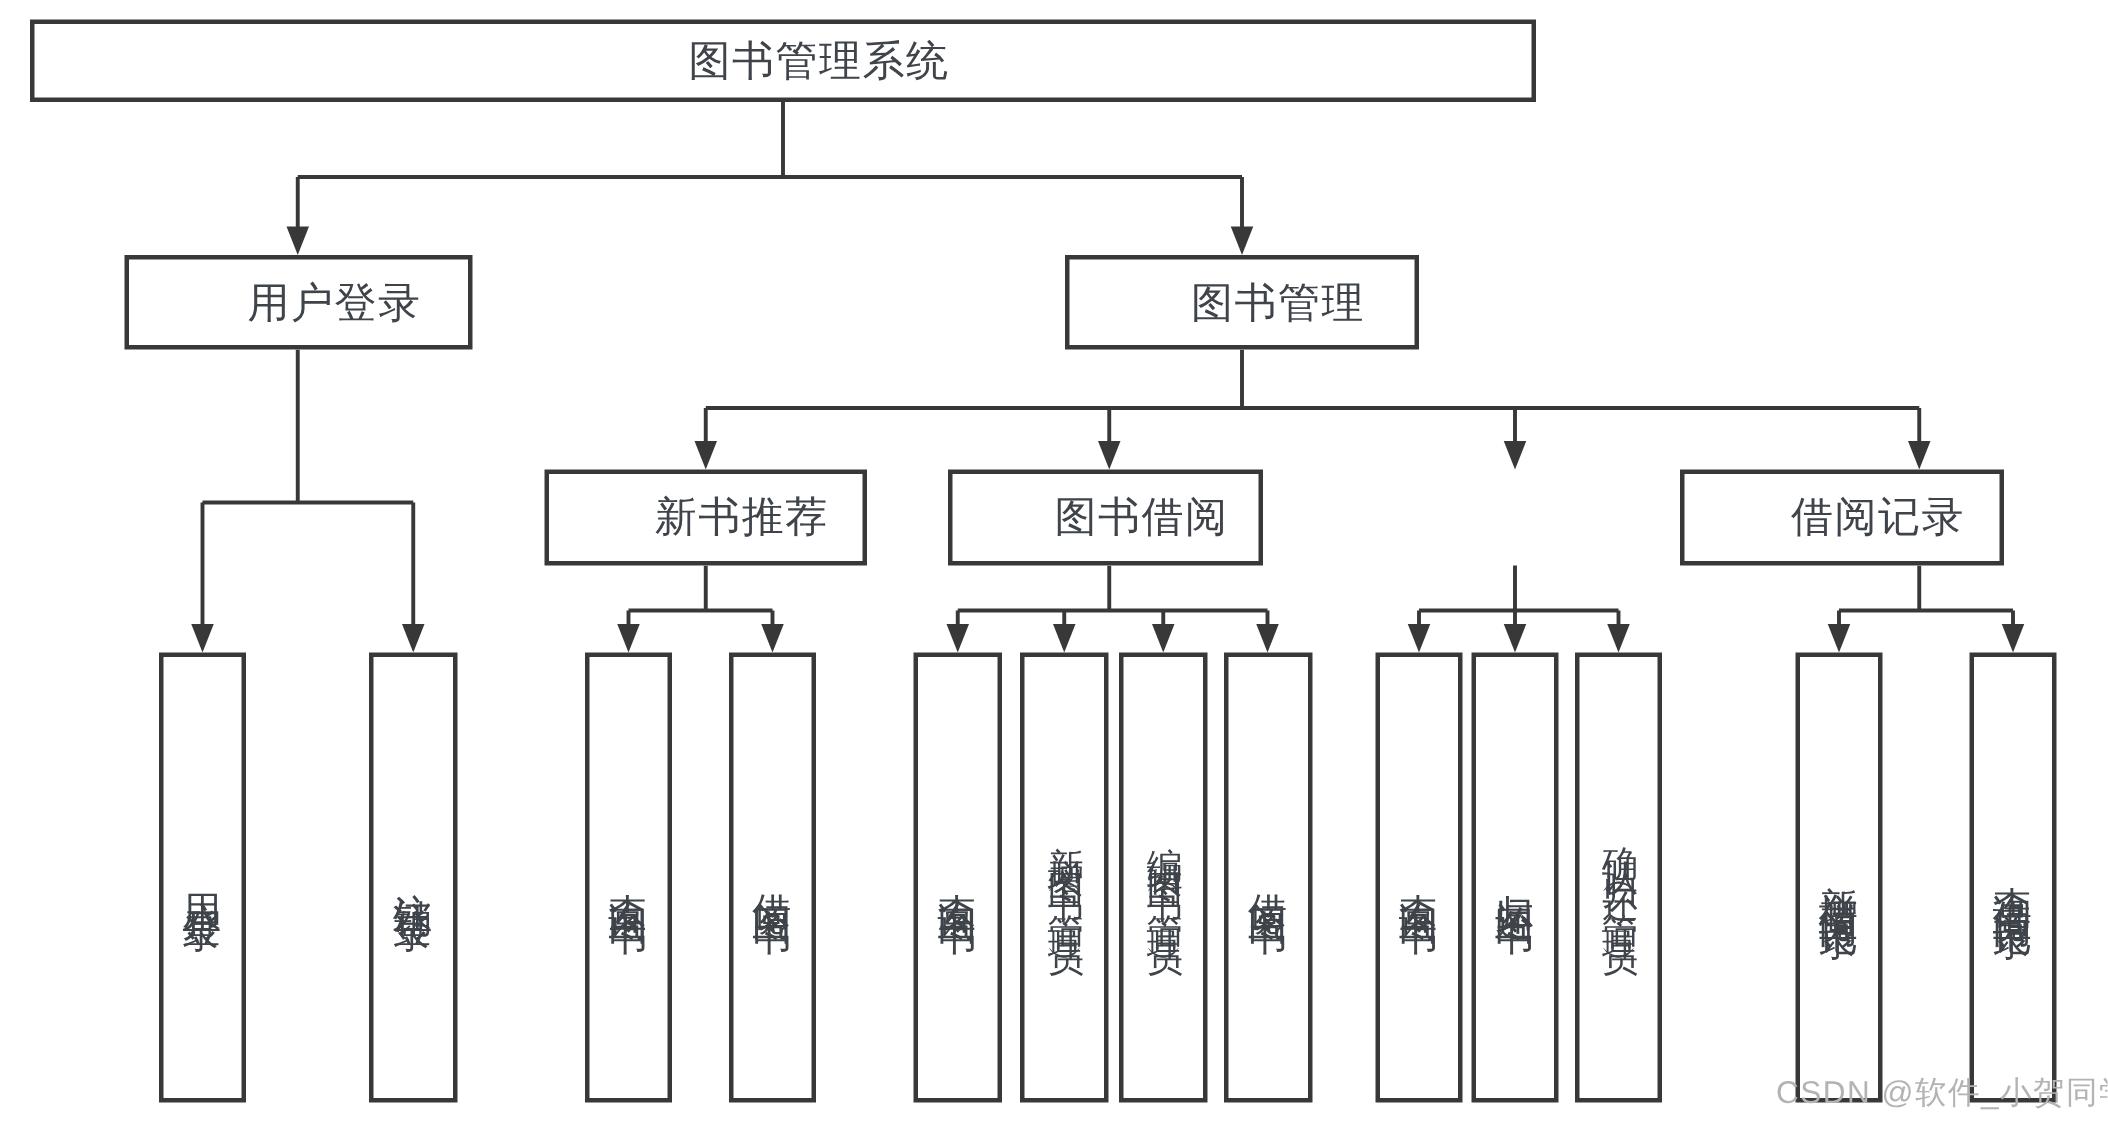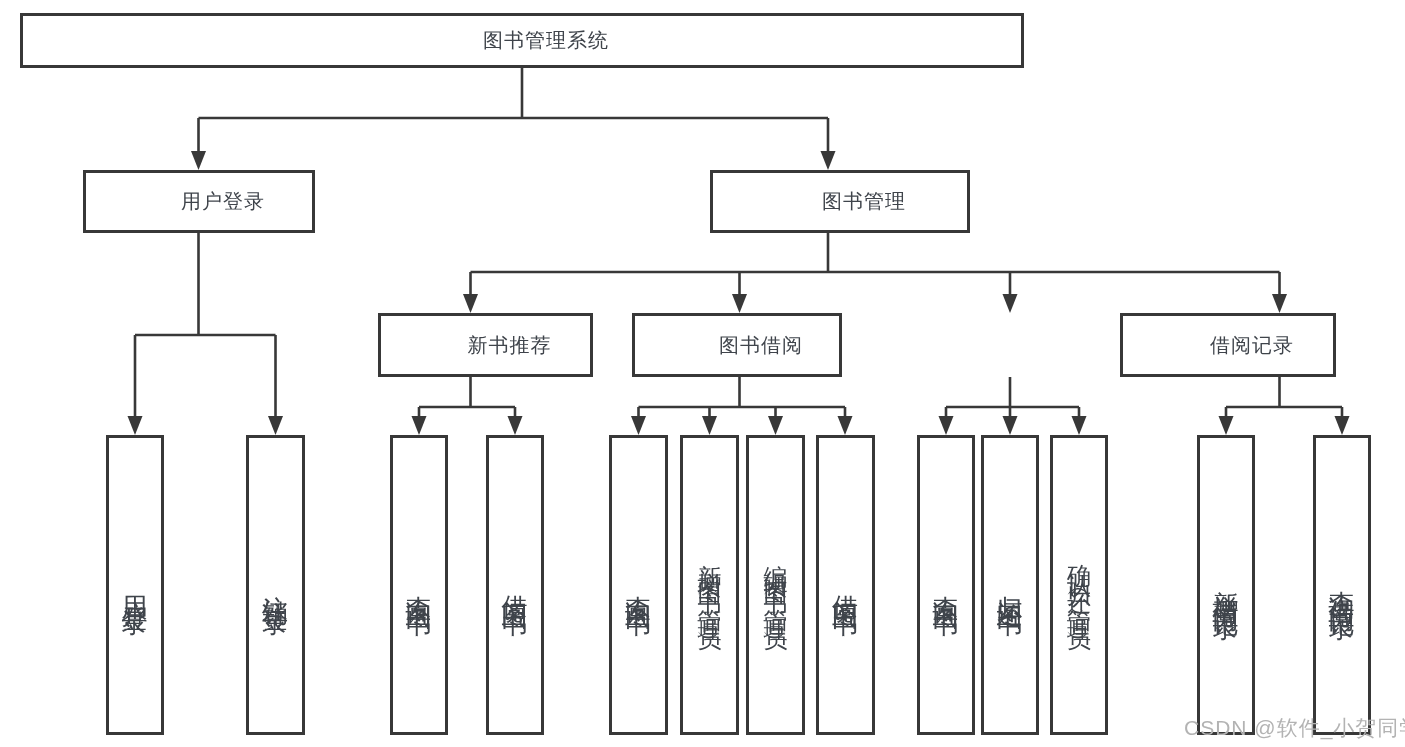--- a/index.html
+++ b/index.html
@@ -15,21 +15,21 @@
   .connectors { position: absolute; left: 0; top: 0; }
   .connectors path { fill: none; stroke: var(--line, #383838); stroke-width: 2.6; }
   .connectors polygon { fill: var(--line, #383838); }
   .node {
     position: absolute;
     background: #ffffff;
     border: 3px solid var(--line, #383838);
     display: flex; align-items: center; justify-content: center;
     z-index: 2;
   }
-  .hnode { font-size: 20px; letter-spacing: 1px; padding-left: 48px; }
+  .hnode { font-size: 28px; letter-spacing: 1px; padding-left: 48px; }
   .hnode span { white-space: nowrap; }
   .vnode span {
     writing-mode: vertical-rl;
     text-orientation: mixed;
     font-size: 26px;
     line-height: 1;
     white-space: nowrap;
   }
   .v-short span { letter-spacing: 5px; }
   .v-med   span { letter-spacing: 5px; }
@@ -81,25 +81,25 @@
     </g>
   </svg>
 
   <div class="node hnode" style="left:20px;top:13px;width:1004px;height:55px">
     <span>图书管理系统</span>
   </div>
 
   <div class="node hnode" style="left:83px;top:170px;width:232px;height:63px">
     <span>用户登录</span>
   </div>
-  <div class="node hnode" style="left:710px;top:170px;width:260px;height:63px">
+  <div class="node hnode" style="left:710px;top:170px;width:236px;height:63px">
     <span>图书管理</span>
   </div>
 
-  <div class="node hnode" style="left:378px;top:313px;width:215px;height:64px">
+  <div class="node hnode" style="left:363px;top:313px;width:215px;height:64px">
     <span>新书推荐</span>
   </div>
   <div class="node hnode" style="left:632px;top:313px;width:210px;height:64px">
     <span>图书借阅</span>
   </div>
   <div class="node hnode" style="left:1120px;top:313px;width:216px;height:64px">
     <span>借阅记录</span>
   </div>
 
   <div class="node vnode v-short" style="left:106px;top:435px;width:58px;height:300px">

